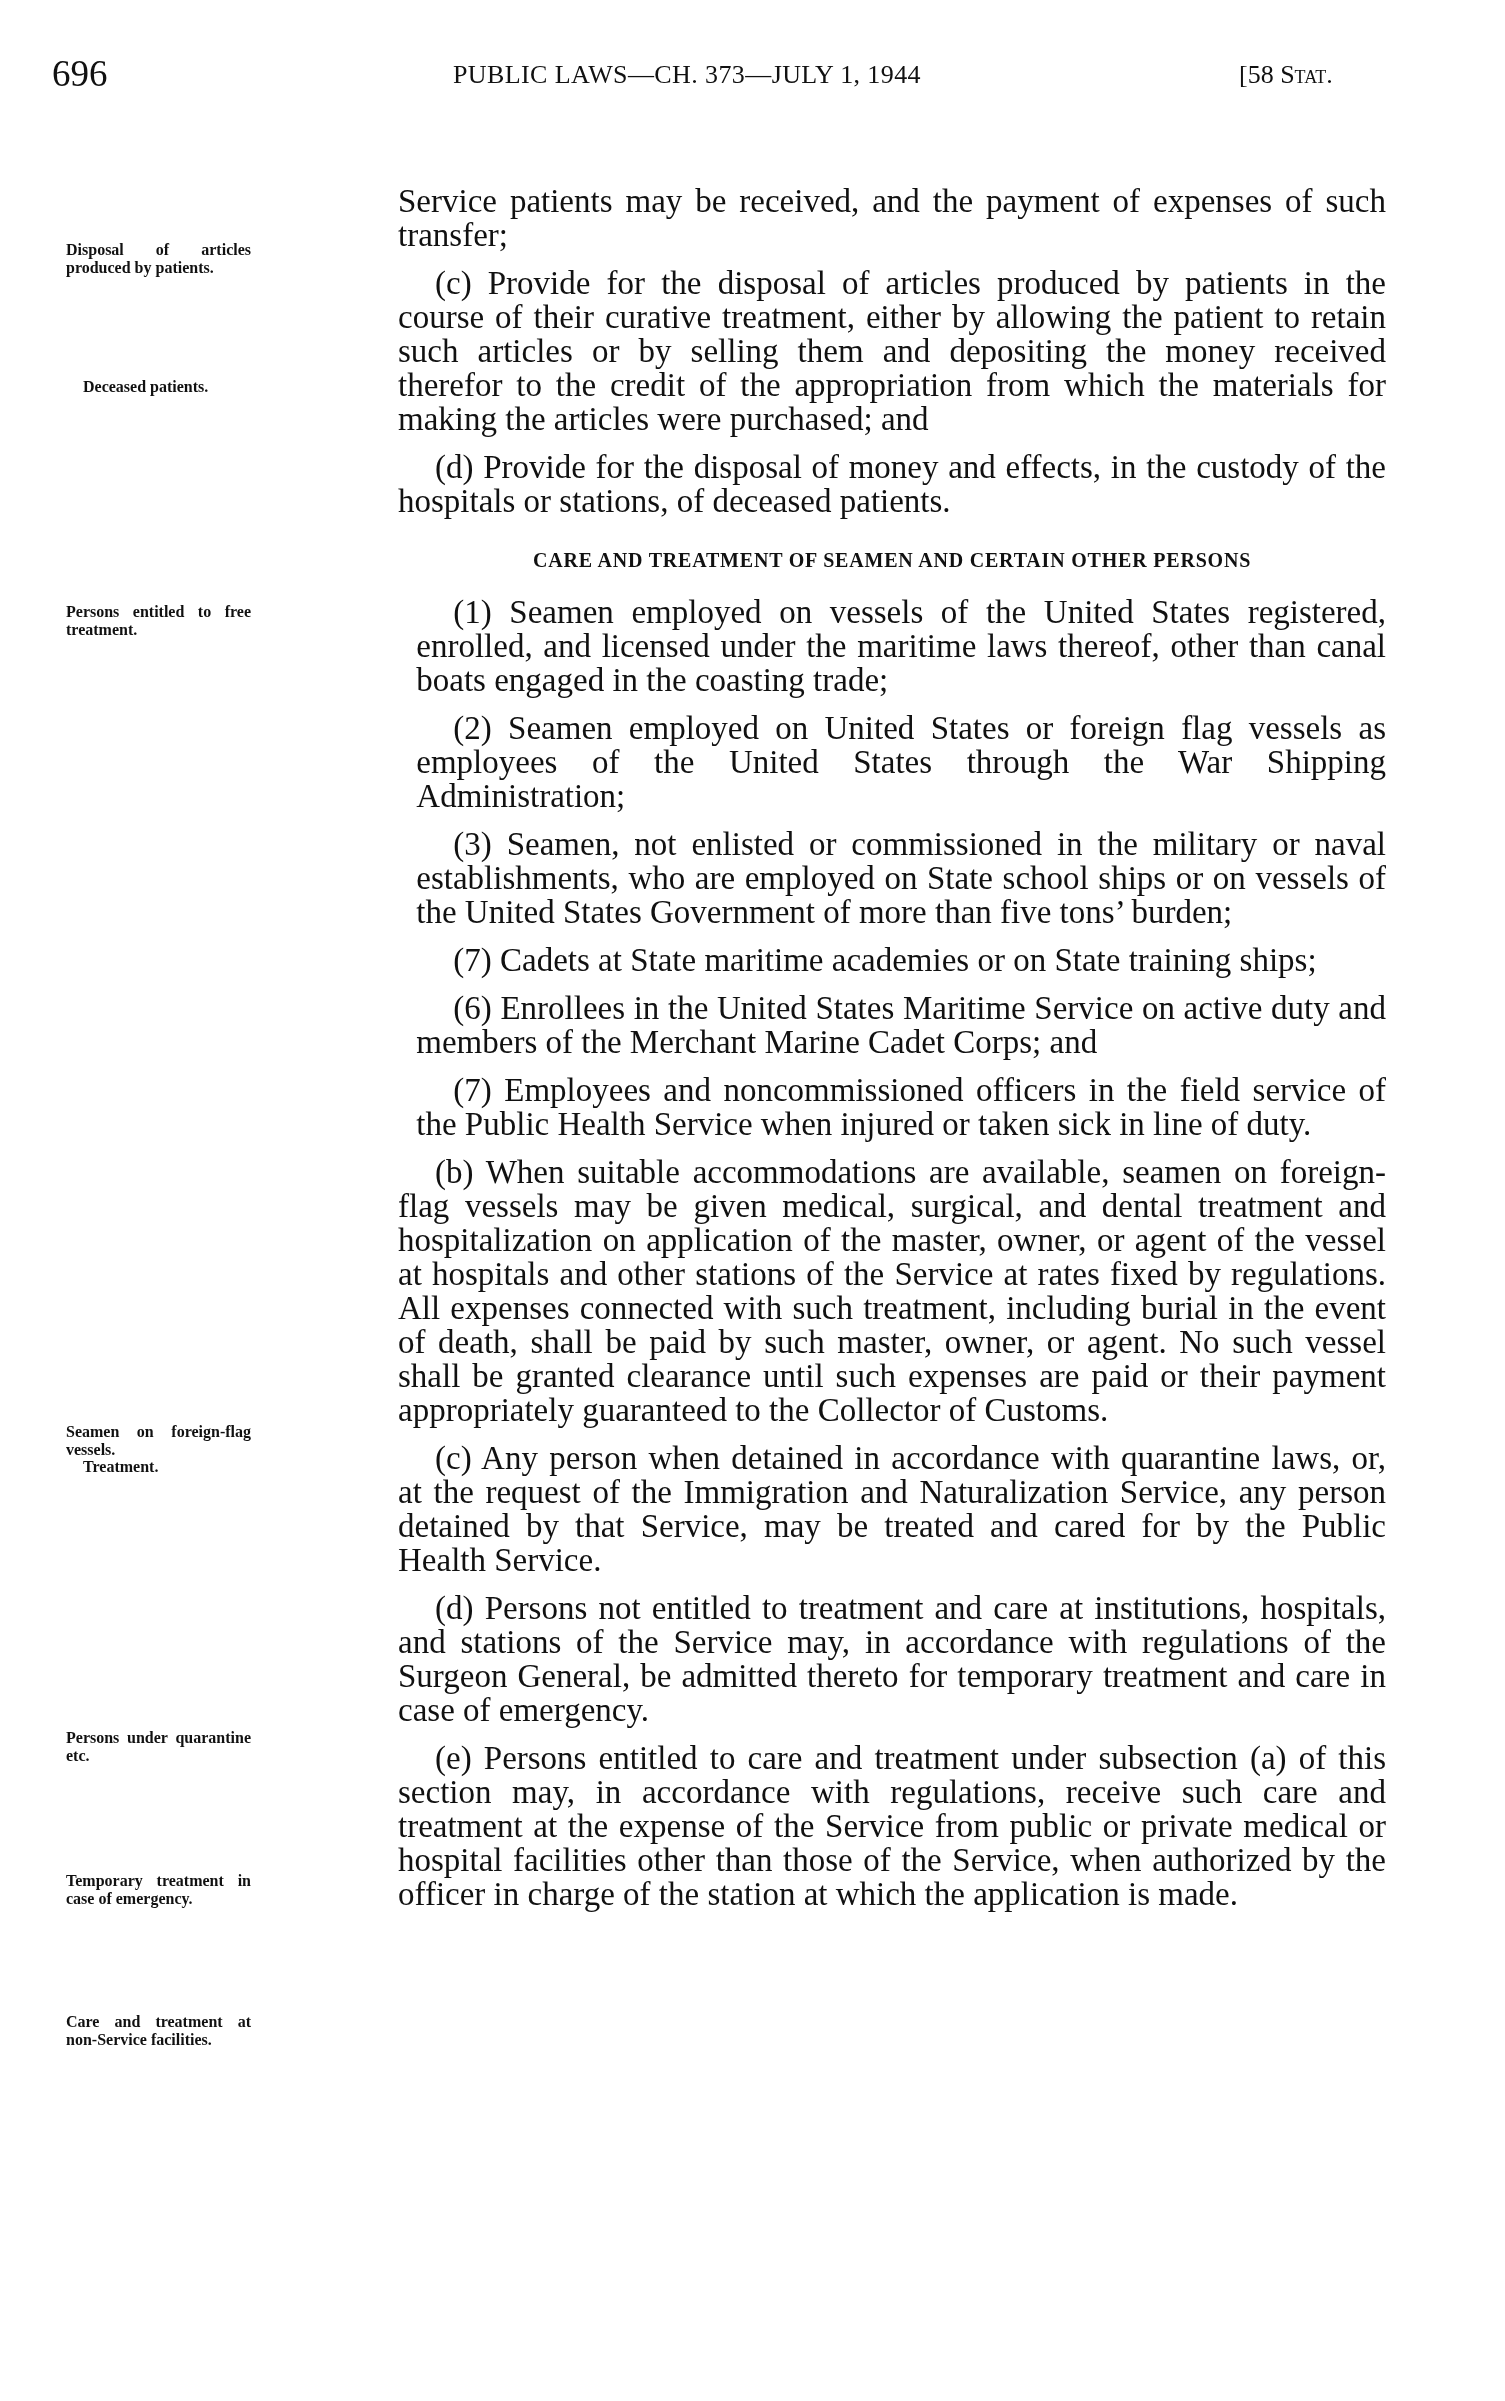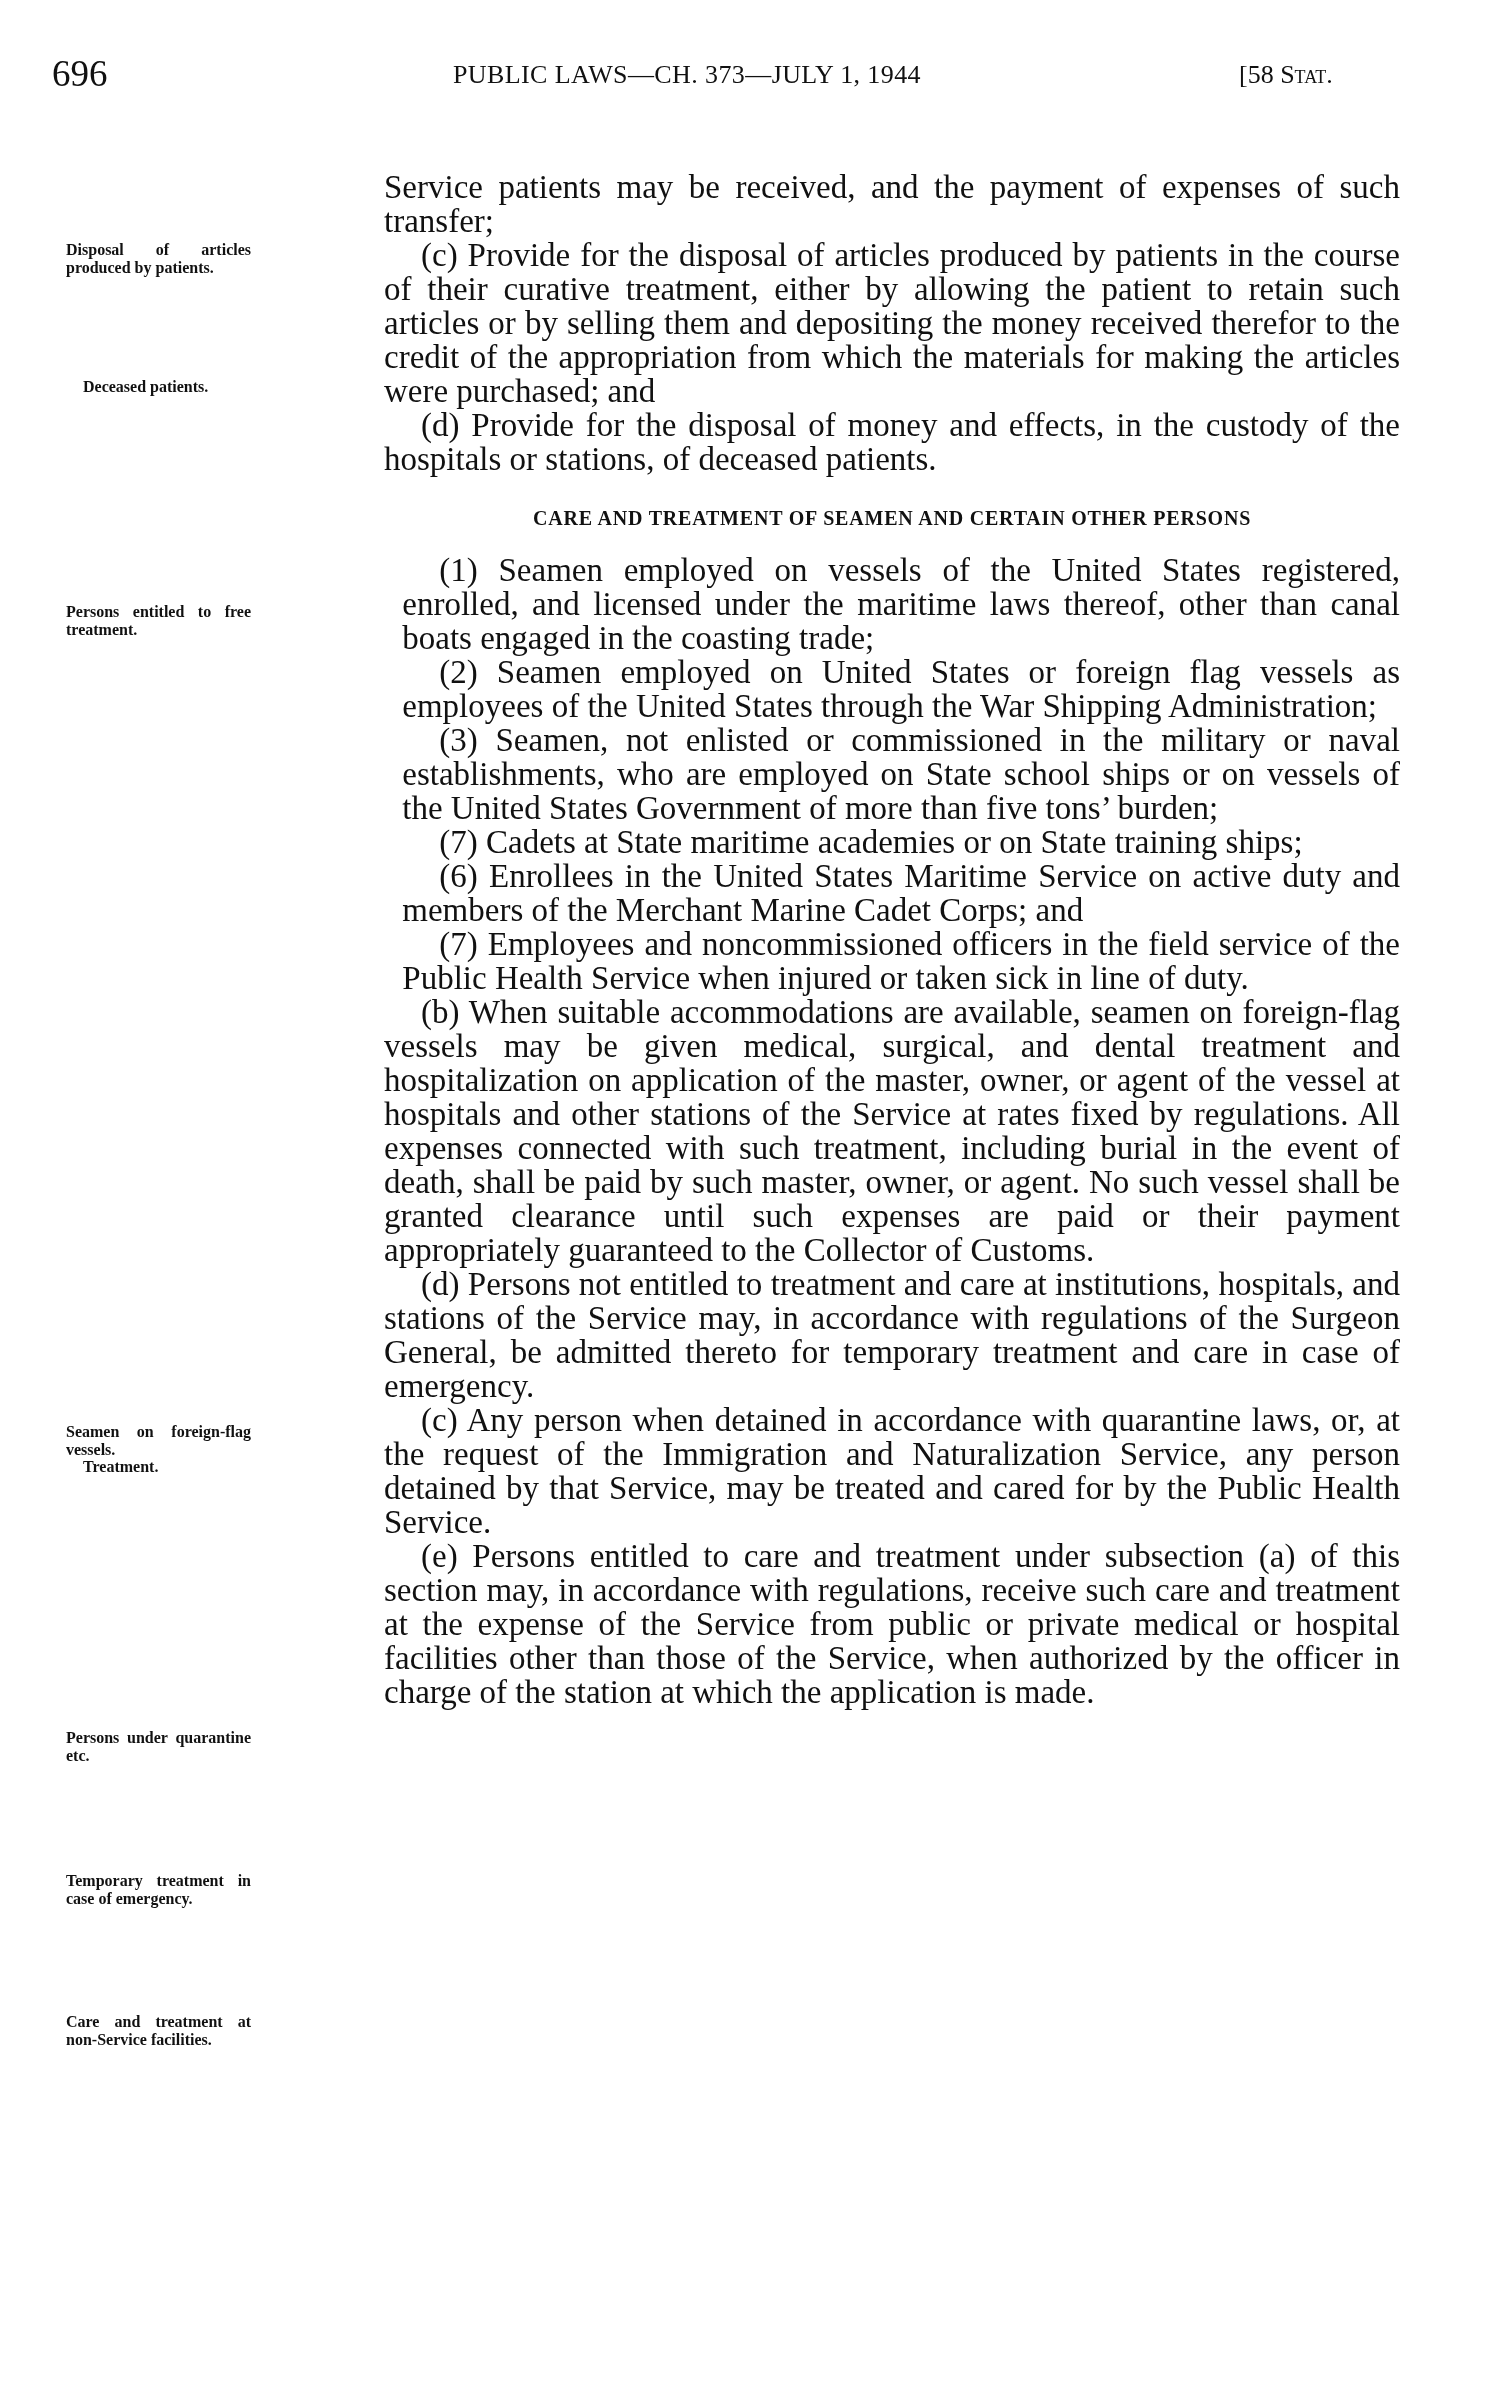--- a/index.html
+++ b/index.html
@@ -5,21 +5,21 @@
   html, body { margin: 0; padding: 0; background: #ffffff; }
   body { width: 1505px; height: 2401px; position: relative; overflow: hidden;
          font-family: "DejaVu Serif", "Liberation Serif", serif; color: #111; }
   .header { position: absolute; top: 52px; left: 0; width: 1505px; height: 42px; }
   .pgnum { position: absolute; left: 52px; top: 0; font-size: 37px; font-weight: normal; font-family: "Liberation Serif", serif; }
   .running { position: absolute; left: 453px; top: 8.3px; font-size: 26px; letter-spacing: 0.4px; font-family: "Liberation Serif", serif; }
   .stat { position: absolute; left: 1239px; top: 8.3px; font-size: 26px; font-family: "Liberation Serif", serif; }
 
   .main { position: absolute; left: 384px; top: 170px; width: 1016px;
           font-family: "Liberation Serif", serif; font-size: 33px; line-height: 34px; text-align: justify; }
-  .main p { margin: 0; }
+  .main p { margin: 14px; }
   .main p.indent { text-indent: 37px; }
   .heading { text-align: center; font-size: 20px; letter-spacing: 0.8px; margin: 25px 0 18.3px 0; font-weight: bold; }
   .sc { font-variant: small-caps; }
 
   .mnote { position: absolute; left: 66px; width: 185px;
            font-family: "Liberation Serif", serif; font-weight: bold; font-size: 16px; line-height: 17.5px; text-align: justify; }
 </style>
 </head>
 <body>
 
@@ -49,17 +49,17 @@
   <div style="padding-left:18.3px;">
     <p class="indent">(1) Seamen employed on vessels of the United States registered, enrolled, and licensed under the maritime laws thereof, other than canal boats engaged in the coasting trade;</p>
     <p class="indent">(2) Seamen employed on United States or foreign flag vessels as employees of the United States through the War Shipping Administration;</p>
     <p class="indent">(3) Seamen, not enlisted or commissioned in the military or naval establishments, who are employed on State school ships or on vessels of the United States Government of more than five tons’ burden;</p>
     <p class="indent">(7) Cadets at State maritime academies or on State training ships;</p>
     <p class="indent">(6) Enrollees in the United States Maritime Service on active duty and members of the Merchant Marine Cadet Corps; and</p>
     <p class="indent">(7) Employees and noncommissioned officers in the field service of the Public Health Service when injured or taken sick in line of duty.</p>
   </div>
 
   <p class="indent">(b) When suitable accommodations are available, seamen on foreign-flag vessels may be given medical, surgical, and dental treatment and hospitalization on application of the master, owner, or agent of the vessel at hospitals and other stations of the Service at rates fixed by regulations. All expenses connected with such treatment, including burial in the event of death, shall be paid by such master, owner, or agent. No such vessel shall be granted clearance until such expenses are paid or their payment appropriately guaranteed to the Collector of Customs.</p>
+  <p class="indent">(c) Any person when detained in accordance with quarantine laws, or, at the request of the Immigration and Naturalization Service, any person detained by that Service, may be treated and cared for by the Public Health Service.</p>
   <p class="indent">(d) Persons not entitled to treatment and care at institutions, hospitals, and stations of the Service may, in accordance with regulations of the Surgeon General, be admitted thereto for temporary treatment and care in case of emergency.</p>
-  <p class="indent">(c) Any person when detained in accordance with quarantine laws, or, at the request of the Immigration and Naturalization Service, any person detained by that Service, may be treated and cared for by the Public Health Service.</p>
   <p class="indent">(e) Persons entitled to care and treatment under subsection (a) of this section may, in accordance with regulations, receive such care and treatment at the expense of the Service from public or private medical or hospital facilities other than those of the Service, when authorized by the officer in charge of the station at which the application is made.</p>
 </div>
 
 
 </body></html>

